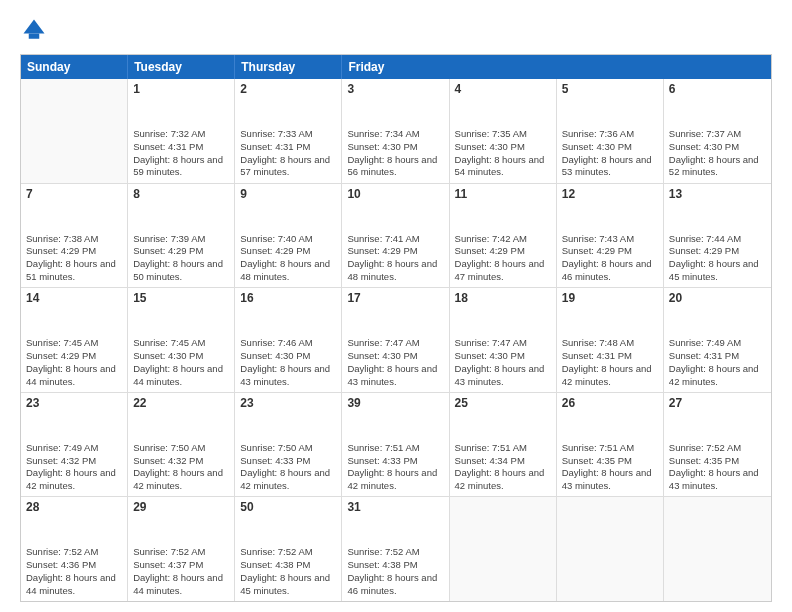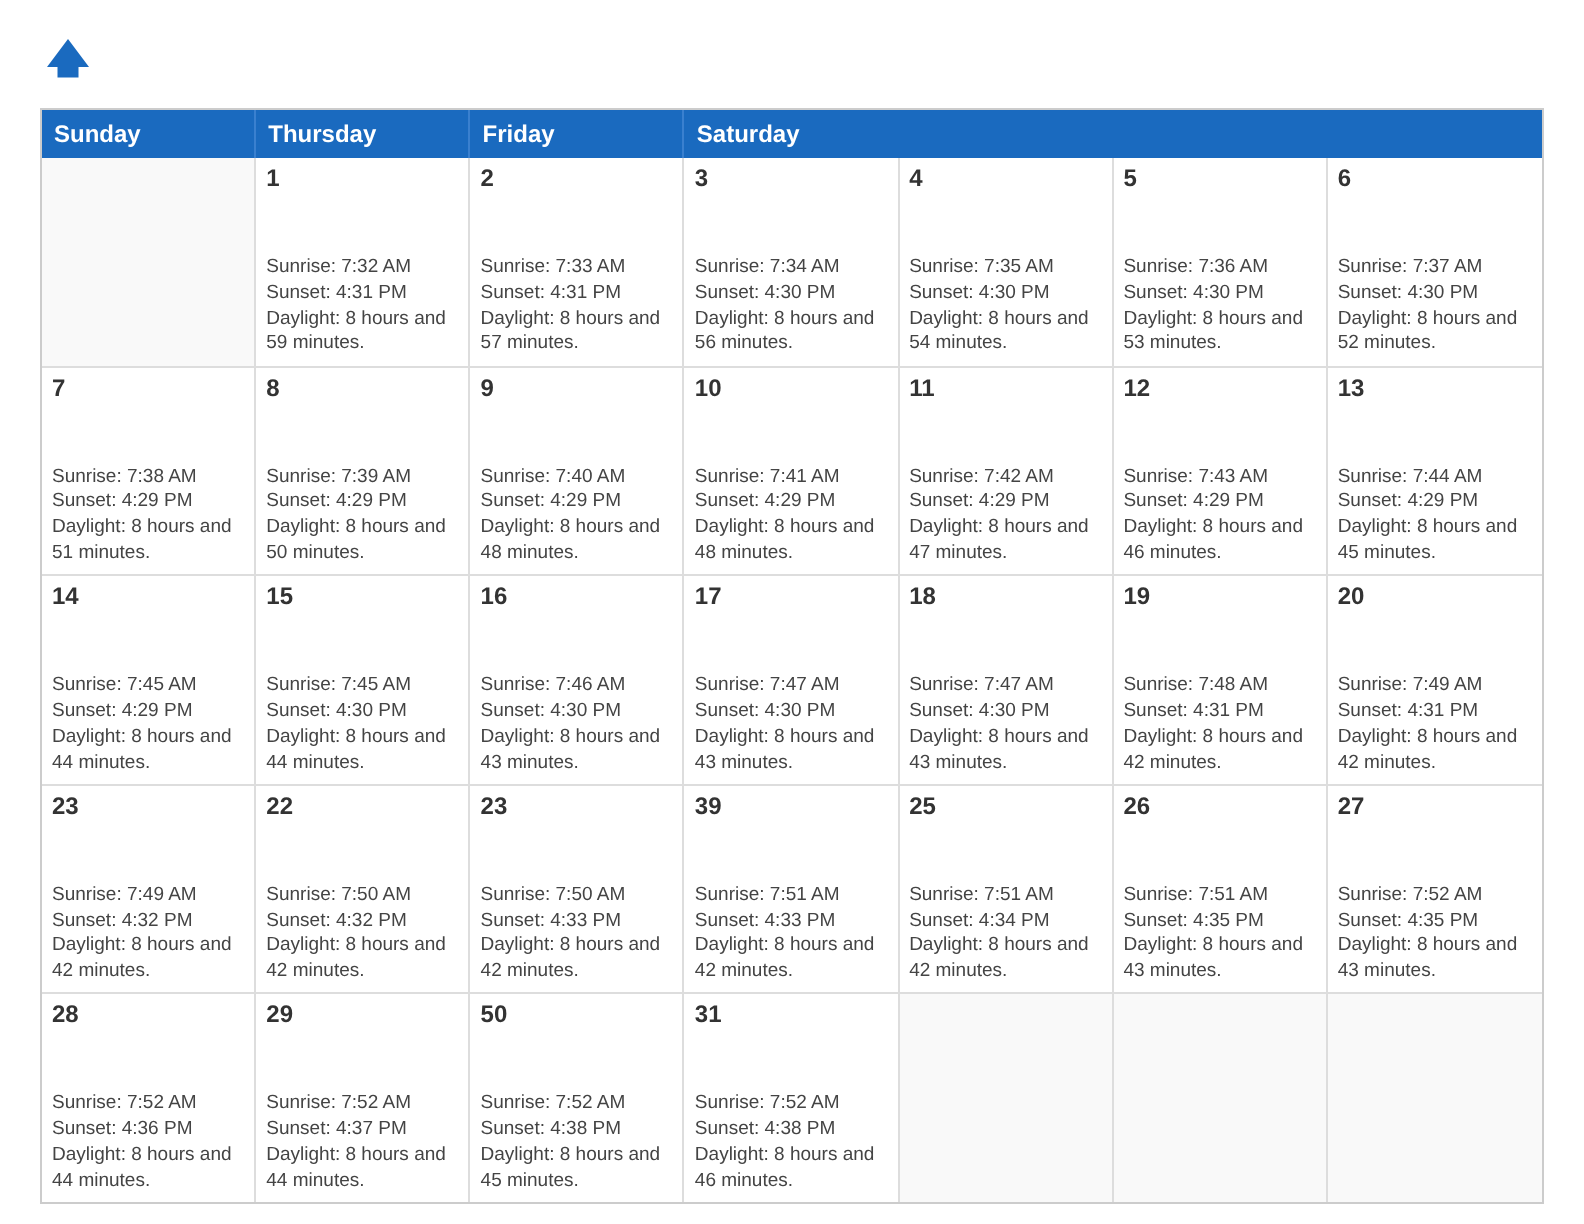--- a/index.html
+++ b/index.html
@@ -131,23 +131,23 @@
     </div>
     <div class="title-block">
       <div class="month-title"></div>
       <div class="location-title"></div>
     </div>
   </div>
 
   <div class="calendar">
     <div class="cal-header">
     <div class="cal-header-cell">Sunday</div>
+        <div class="cal-header-cell">Tuesday</div>
         <div class="cal-header-cell">Thursday</div>
         <div class="cal-header-cell">Friday</div>
-        <div class="cal-header-cell">Saturday</div>
       </div>
     <div class="cal-body">
     <div class="cal-row">
           <div class="cal-cell empty"></div>
           <div class="cal-cell">
             <div class="day-number">1</div>
             <div class="day-info">Sunrise: 7:32 AM<br>Sunset: 4:31 PM<br>Daylight: 8 hours and 59 minutes.</div>
           </div>
           <div class="cal-cell">
             <div class="day-number">2</div>

